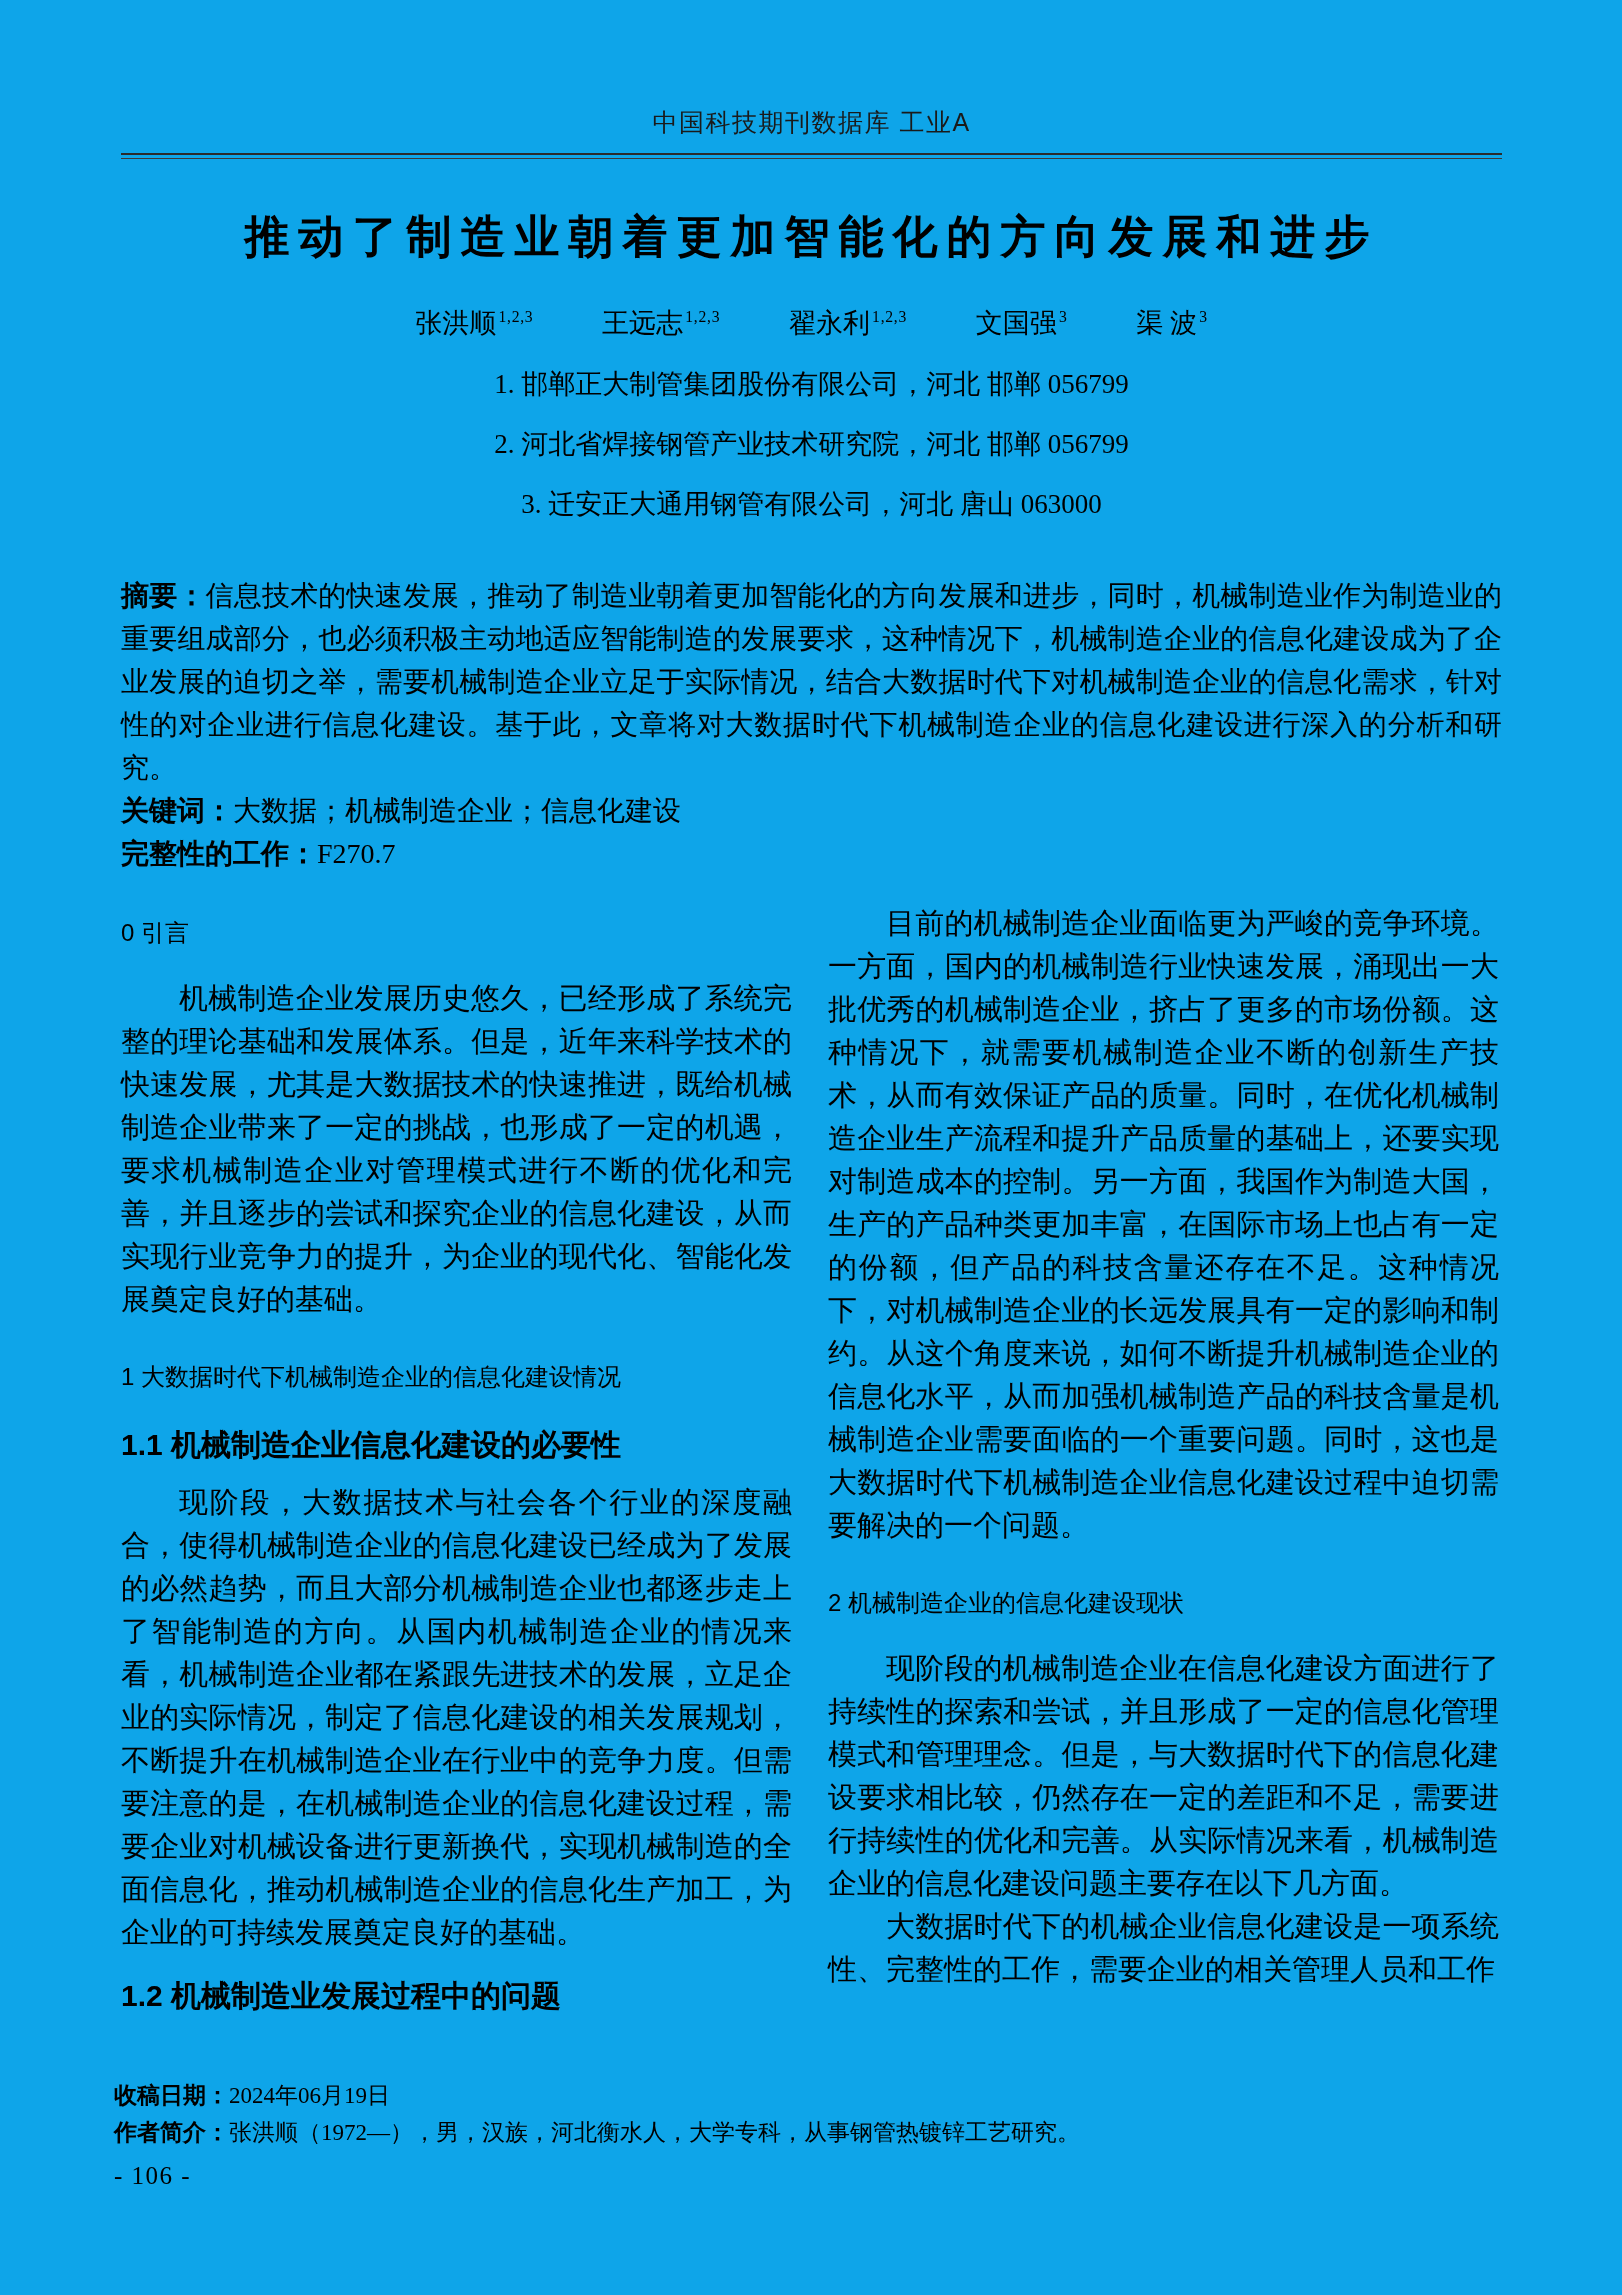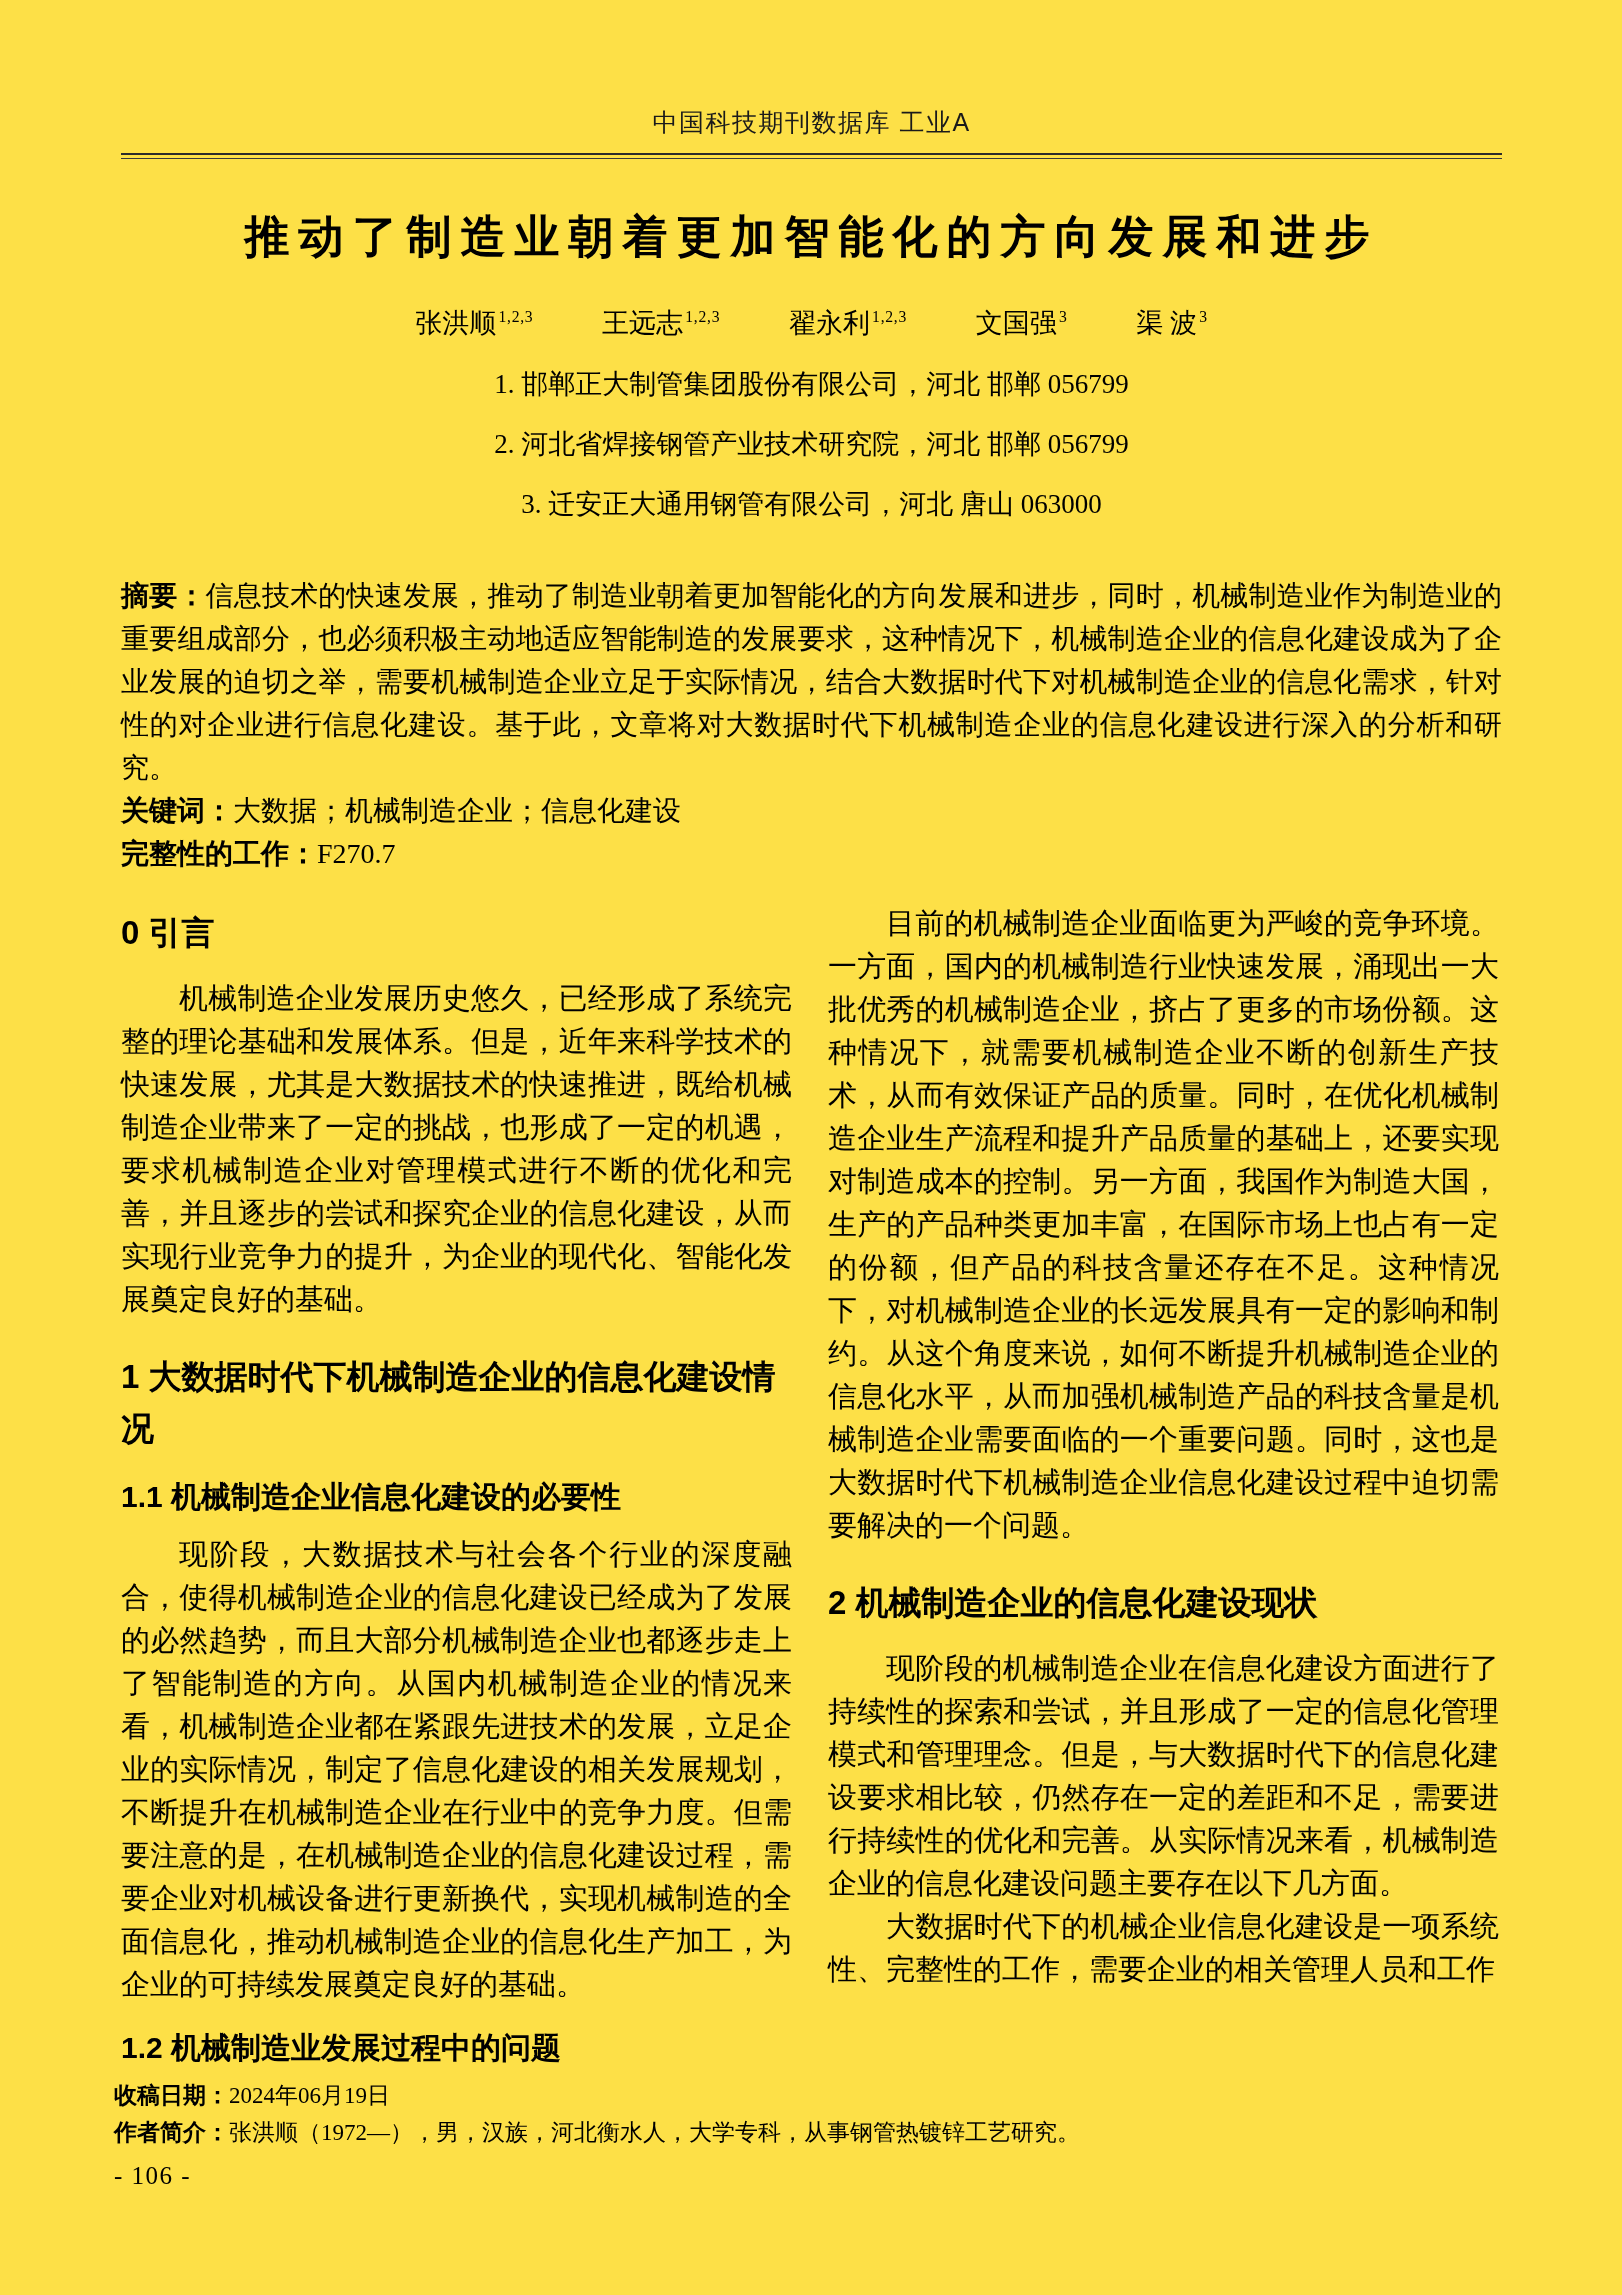--- a/index.html
+++ b/index.html
@@ -1,19 +1,19 @@
 <!DOCTYPE html>
 <html lang="zh" style="font-size:12px"><head>
 <meta charset="utf-8">
 <style>
   html,body{margin:0;padding:0;background:#ffffff;}
   .page{
     position:relative;
     width:1623px;height:2295px;
-    background:#fde047;color:#000;
+    background:#0ea5e9;color:#000;
     font-family:"Liberation Serif","DejaVu Serif",serif;
     overflow:hidden;
   }
   .inner{padding:0 121px;}
   .journal-line{
     padding-top:106px;text-align:center;
     font-family:"Liberation Sans","DejaVu Sans",sans-serif;
     font-size:25px;color:#1a1a1a;letter-spacing:1.5px;
   }
   .header-rule{
@@ -45,21 +45,21 @@
   .columns{
     display:flex;gap:36px;margin-top:27px;align-items:flex-start;
   }
   .col{width:671px;}
   .body-p{
     margin:0;font-size:29px;line-height:43px;text-align:justify;
   }
   .indent{text-indent:2em;}
   .h1{
     font-family:"Liberation Sans","DejaVu Sans",sans-serif;
-    font-weight:bold;font-size:33px;line-height:52px;
+    font-weight:normal;font-size:24px;line-height:52px;
     margin:30px 0 18px;
   }
   .h1.first{margin-top:4.5px;}
   .h2{
     font-family:"Liberation Sans","DejaVu Sans",sans-serif;
     font-weight:bold;font-size:30px;line-height:42px;
     margin:21px 0 15px;
   }
   .h2.tail{margin-bottom:0;}
   .footer{

